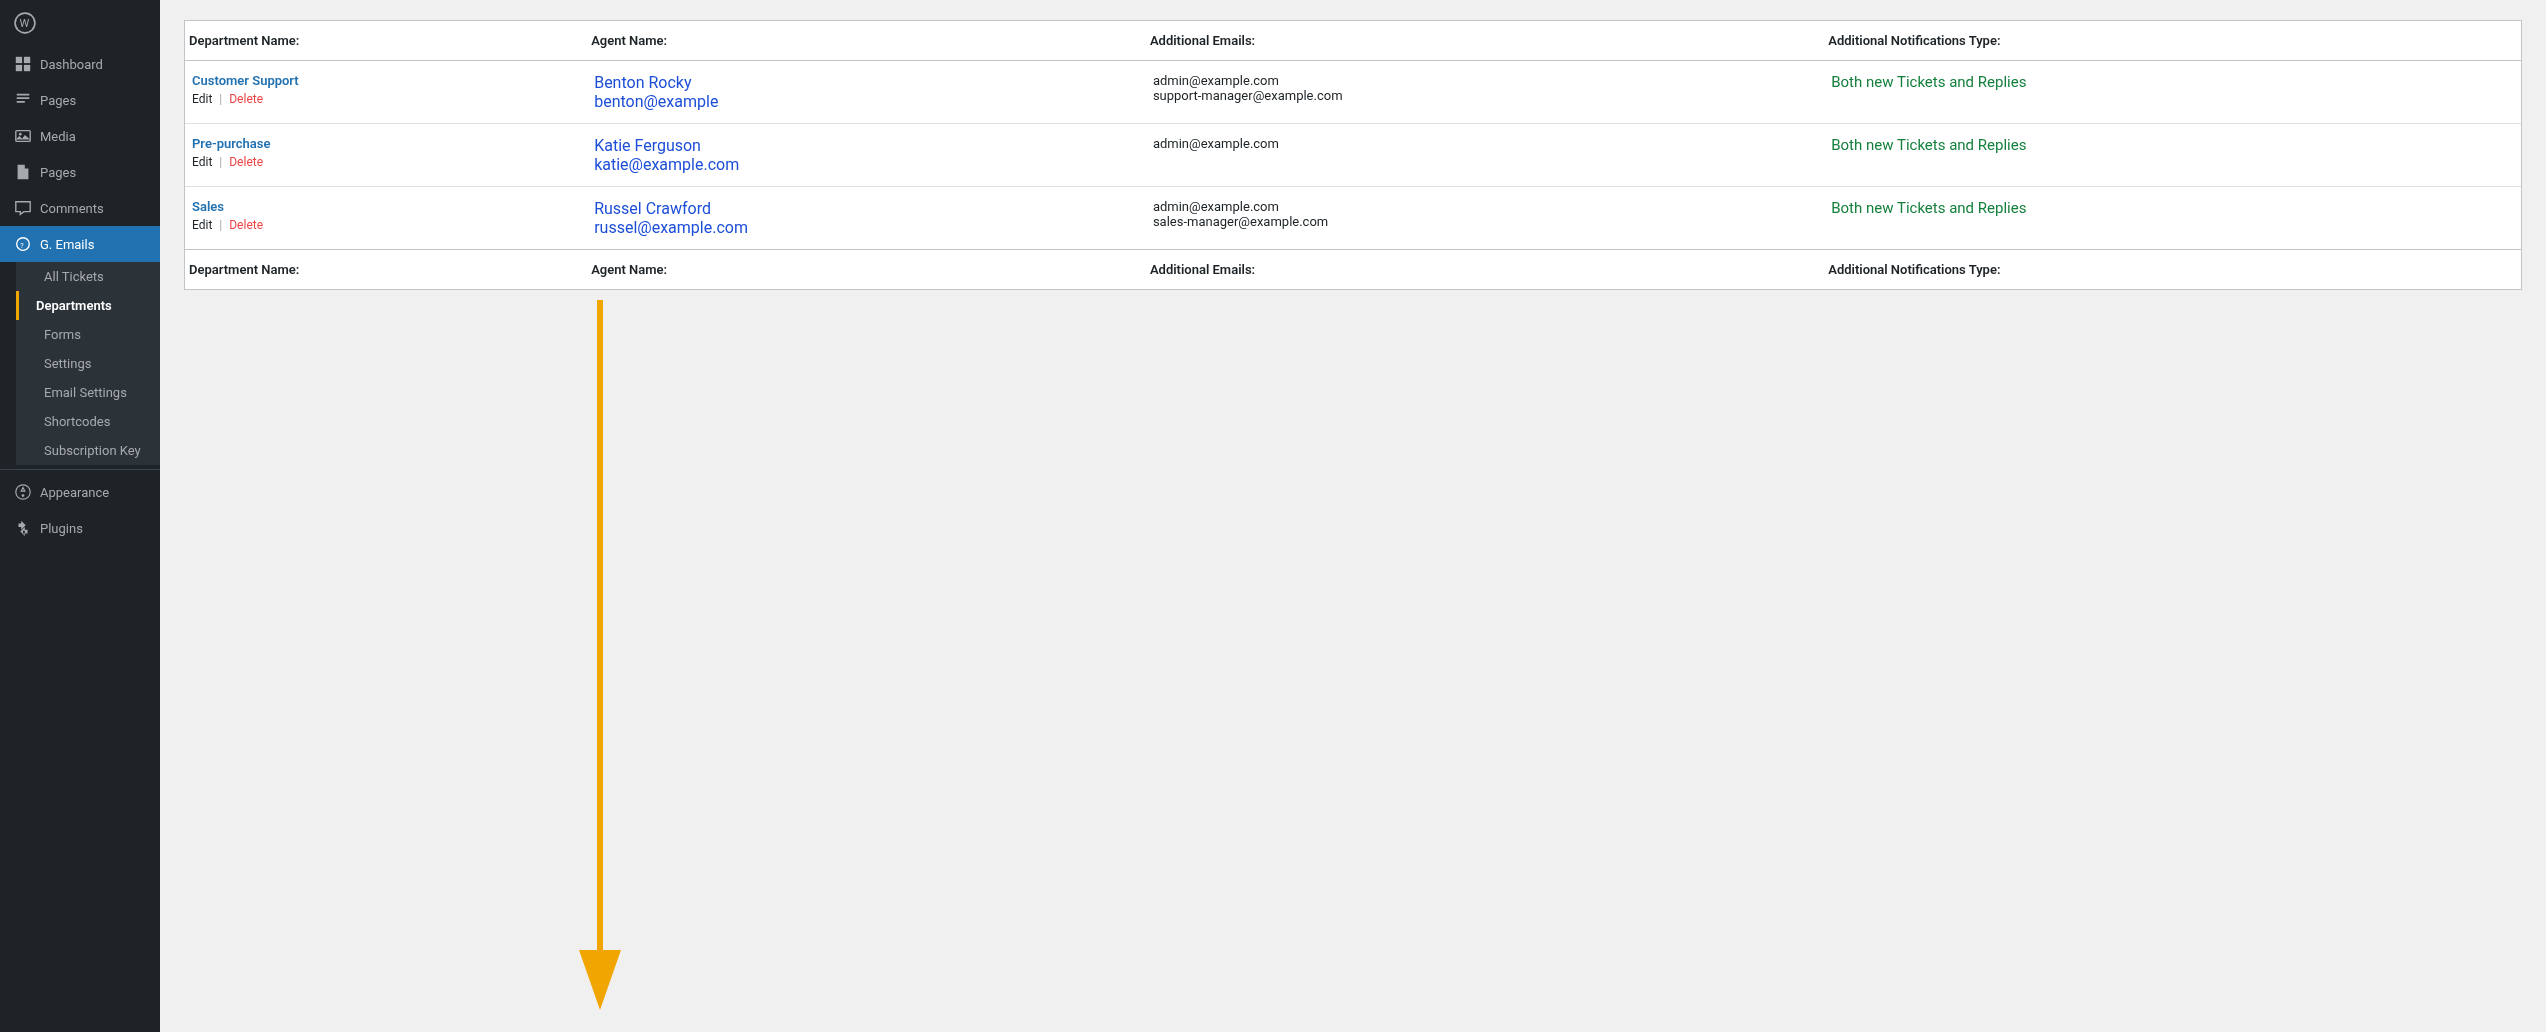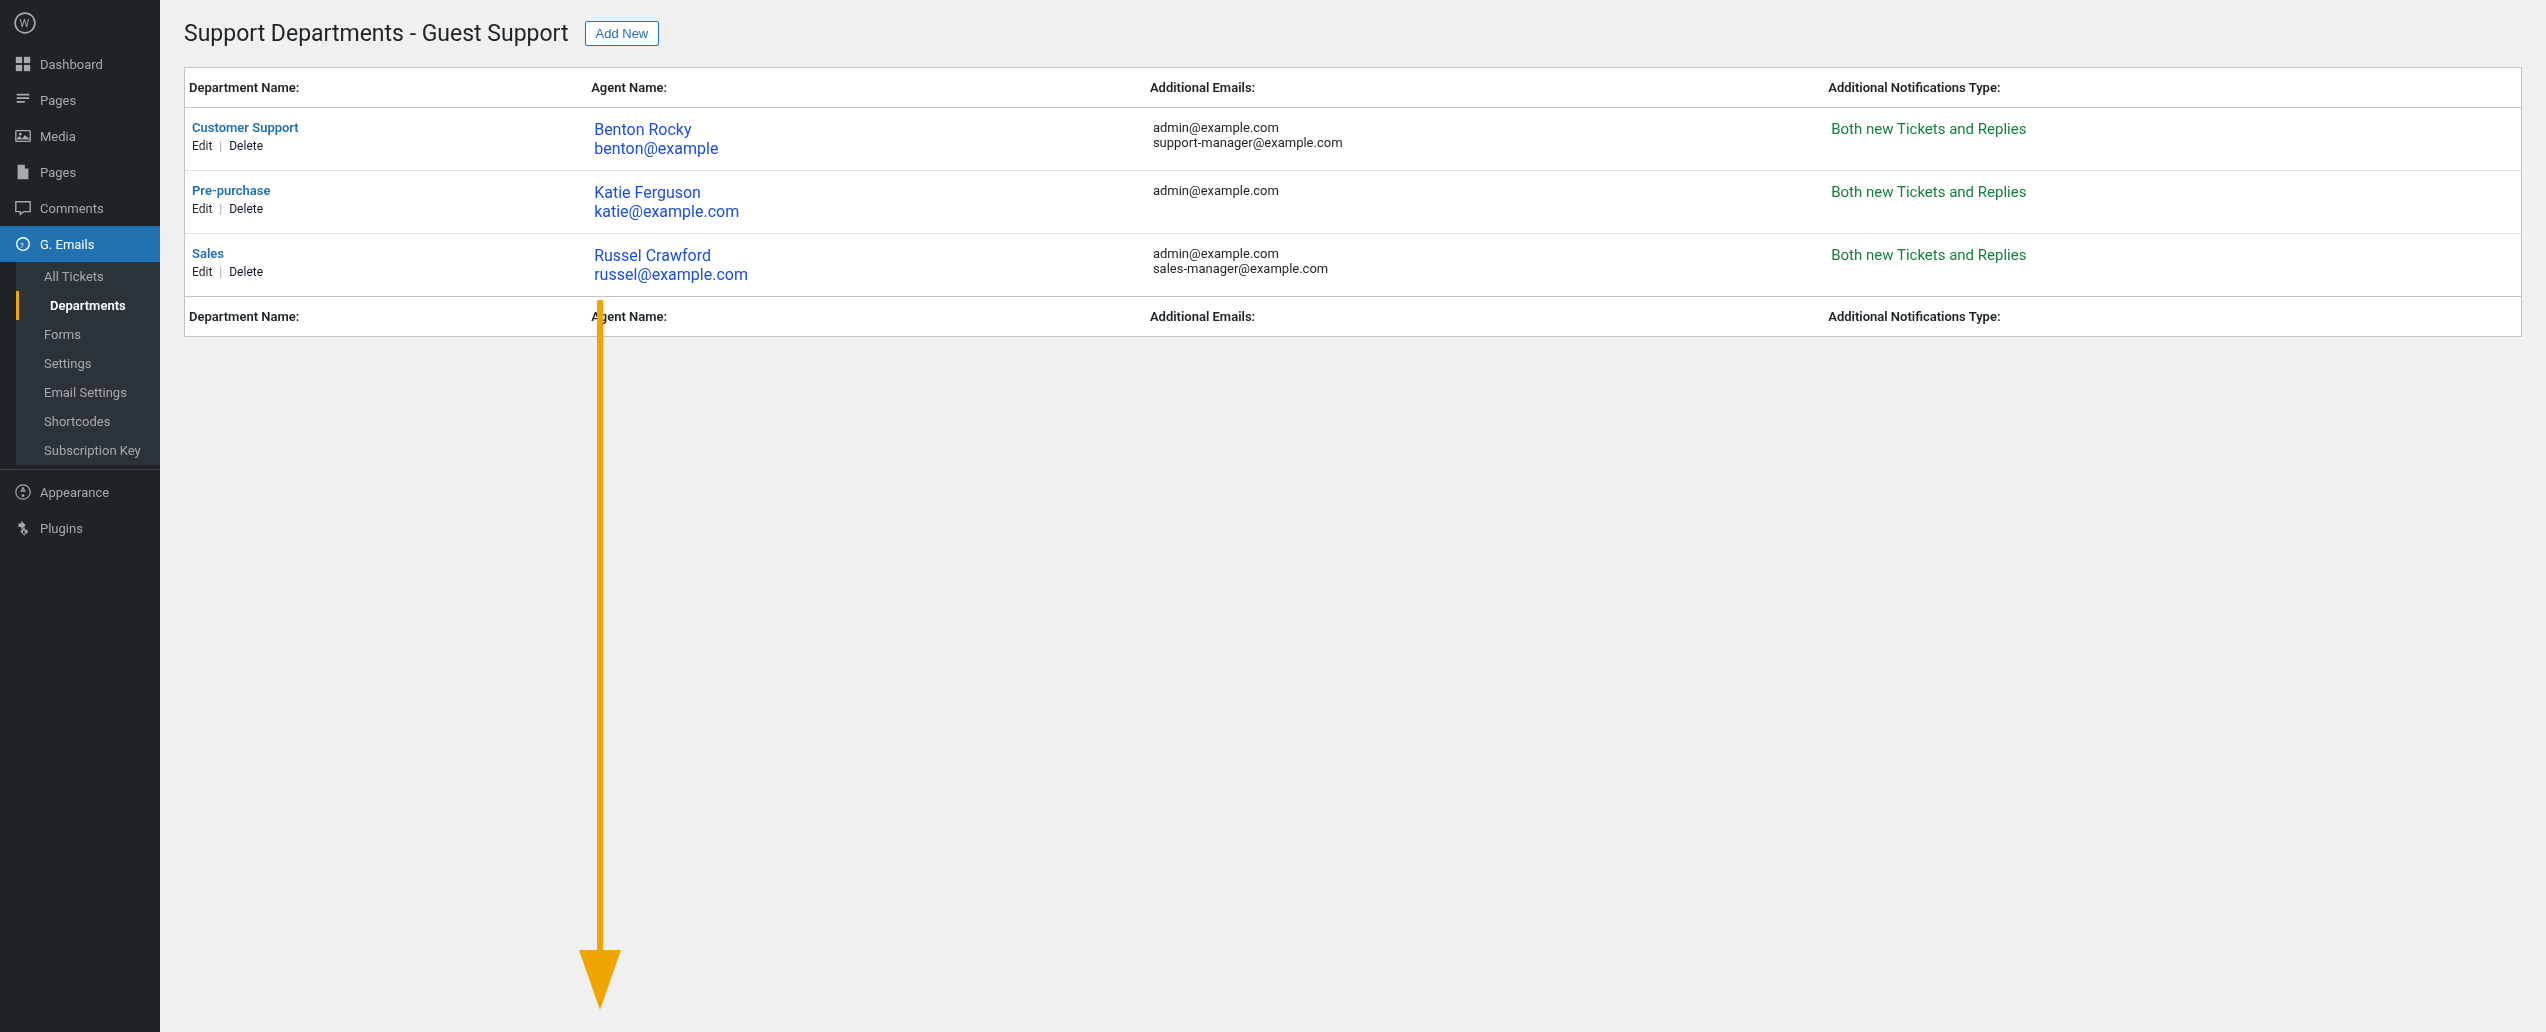--- a/index.html
+++ b/index.html
@@ -127,21 +127,21 @@
     .dept-actions {
       font-size: 12px;
       color: #a7aaad;
       margin-top: 4px;
     }
     .dept-actions a {
       color: #1d2327;
       text-decoration: none;
       font-size: 12px;
     }
-    .dept-actions .delete-link { color: #0f172a; }
+    .dept-actions .delete-link { color: #ef4444; }
     .dept-actions .separator { margin: 0 4px; color: #a7aaad; }
     .agent-link {
       color: #1d4ed8;
       display: block;
       text-decoration: none;
       font-size: 16px;
     }
     .email-text {
       display: block;
       font-size: 13px;
@@ -227,21 +227,21 @@
   <div class="sidebar-item gsupport-parent">
     <svg viewBox="0 0 20 20">
         <circle cx="10" cy="10" r="7" fill="none" stroke="currentColor" stroke-width="1.5"></circle>
         <text x="7" y="14" font-size="8" fill="currentColor">?</text>
       </svg>
     <span>G. Emails</span>
   </div>
 
   <div class="sidebar-section">
     <a class="sidebar-section-item">All Tickets</a>
-    <a class="sidebar-section-item active" style="border-left: 3px solid #f0a500; padding-left: 31px;">Departments</a>
+    <a class="sidebar-section-item active" style="border-left: 3px solid #f0a500; padding-left: 17px;">Departments</a>
     <a class="sidebar-section-item">Forms</a>
     <a class="sidebar-section-item">Settings</a>
     <a class="sidebar-section-item">Email Settings</a>
     <a class="sidebar-section-item">Shortcodes</a>
     <a class="sidebar-section-item">Subscription Key</a>
   </div>
 
   <div class="sidebar-divider"></div>
 
   <div class="sidebar-item">
@@ -254,24 +254,20 @@
 
   <div class="sidebar-item">
     <svg viewBox="0 0 20 20">
         <path d="M8 2v3H5v4h3v3l5-5-5-5zm4 11v3h3v-4h-3v-3l-5 5 5 5v-3h-2v-3h2z" fill="currentColor"></path>
       </svg>
     <span>Plugins</span>
   </div>
 </nav>
 
 <main class="main">
-  <div class="page-header">
-    <h1 class="page-title">Support Departments - Guest Support</h1>
-    <button class="add-new-btn">Add New</button>
-  </div>
 
   <div class="table-wrap">
     <table>
       <thead>
         <tr>
           <th>Department Name:</th>
           <th>Agent Name:</th>
           <th>Additional Emails:</th>
           <th>Additional Notifications Type:</th>
         </tr>

